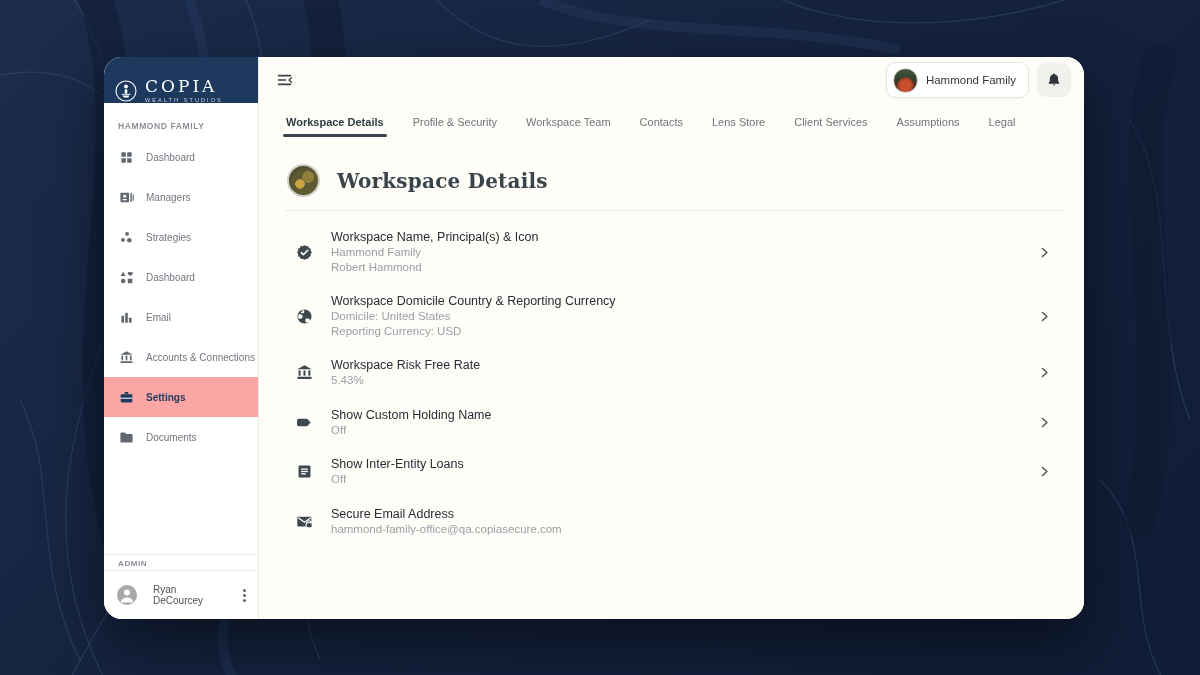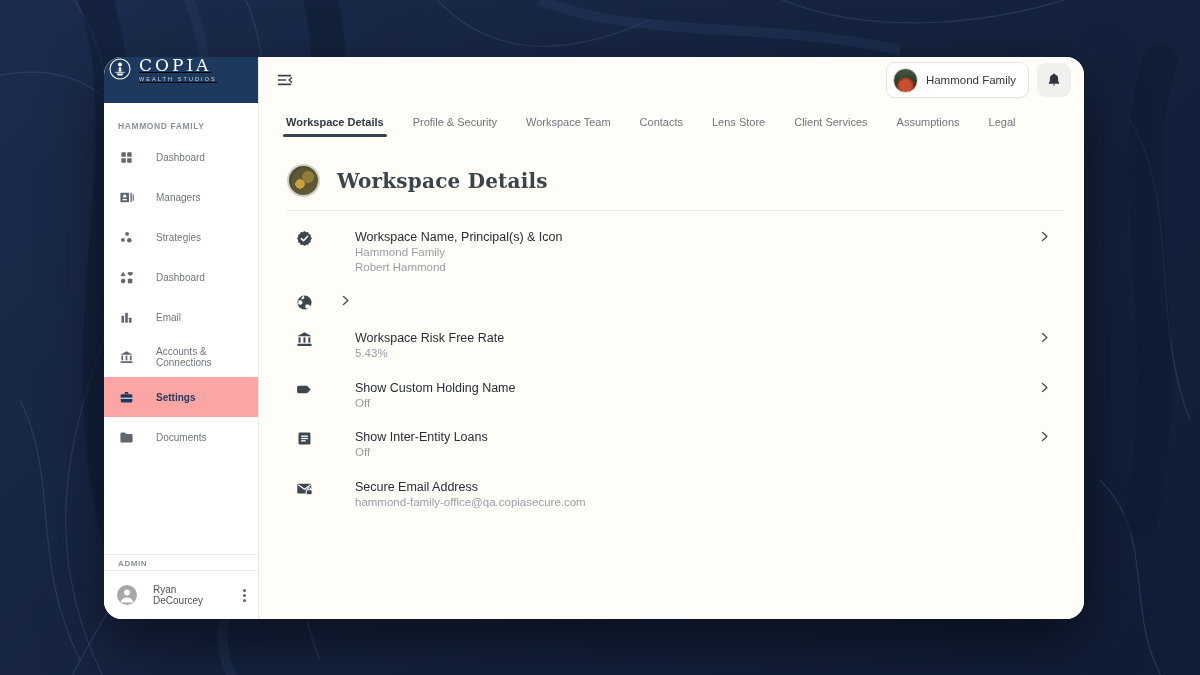--- a/index.html
+++ b/index.html
@@ -6,26 +6,26 @@
     font-family:"Liberation Sans",sans-serif;-webkit-font-smoothing:antialiased;}
   body{background:linear-gradient(135deg,#1b2c4d 0%,#15233f 45%,#101d36 100%);position:relative;}
   .bg-veins{position:absolute;inset:0;z-index:0;}
 
   .card{position:absolute;left:104px;top:57px;width:980px;height:562px;background:#fffdf8;
     border-radius:18px;overflow:hidden;display:flex;box-shadow:0 24px 60px rgba(0,0,0,.5);z-index:1;}
 
   
   .sidebar{width:154px;min-width:154px;background:#ffffff;border-right:1px solid #e9e9e6;
     display:flex;flex-direction:column;}
-  .logo{height:46px;background:#1d3a5e;display:flex;align-items:flex-start;padding-left:4px;gap:7px;text-decoration:underline;}
+  .logo{height:46px;background:#1d3a5e;display:flex;align-items:flex-end;padding-left:10px;gap:7px;}
   .brand-name{color:#fff;font-family:"DejaVu Serif","Liberation Serif",serif;font-size:17px;
     letter-spacing:3px;line-height:17px;}
   .brand-tagline{color:#c9d3de;font-size:5.5px;letter-spacing:2.1px;margin-top:2px;}
   .ws-label{font-size:8.5px;letter-spacing:.6px;color:#8b9198;margin:18px 0 6px 14px;font-weight:bold;}
-  .side-item{height:40px;display:flex;align-items:center;gap:22px;padding-left:15px;cursor:pointer;
+  .side-item{height:40px;display:flex;align-items:center;gap:12px;padding-left:15px;cursor:pointer;
     color:#6f767e;font-size:10px;}
   .side-item svg{flex:0 0 auto;color:#60676e;}
   .side-item.selected{background:#fca5a5;color:#1d3a5e;font-weight:bold;}
   .side-item.selected svg{color:#1d3a5e;}
   .side-spacer{flex:1;}
   .side-divider{height:1px;background:#e9e9e6;}
   .admin-label{font-size:8px;letter-spacing:.6px;color:#8b9198;margin:4px 0 2px 14px;font-weight:bold;}
   .user-row{height:48px;border-top:1px solid #e9e9e6;display:flex;align-items:center;
     padding:0 8px 0 13px;gap:16px;font-size:10px;color:#4b5258;}
   .avatar-person{width:20px;height:20px;border-radius:50%;background:#a8a8a8;overflow:hidden;flex:0 0 auto;}
@@ -60,21 +60,21 @@
   .page-head{display:flex;align-items:center;gap:17px;margin-top:27px;padding-left:2px;}
   .page-avatar{width:29px;height:29px;border-radius:50%;border:2px solid #cfcfc8;
     background:radial-gradient(circle at 38% 62%,#c9a23f 0 18%,transparent 19%),
     radial-gradient(circle at 66% 38%,#8f7d3a 0 22%,transparent 23%),
     radial-gradient(circle at 55% 55%,#5d5a33 0 55%,#2e2b1c 100%);}
   .page-title{font-family:"DejaVu Serif","Liberation Serif",serif;font-weight:bold;font-size:20px;
     color:#3a444b;letter-spacing:.2px;}
   .head-divider{height:1px;background:#eaeae6;margin-top:13px;}
 
   .rows{margin-top:9px;}
-  .row{display:flex;padding:10px 0;cursor:pointer;gap:24px;}
+  .row{display:flex;align-items:center;padding:10px 0;cursor:pointer;}
   .row-icon{width:30px;min-width:30px;display:flex;justify-content:flex-start;padding-left:11px;
     box-sizing:border-box;color:#3d474e;}
   .row-body{flex:1;padding-left:16px;}
   .row-title{font-size:12.5px;color:#262f36;line-height:15px;}
   .row-line{font-size:11.5px;color:#99a0a7;line-height:14.5px;}
   .row-chevron{color:#4a4f54;margin-right:13px;}
   svg{display:block;}
 </style>
 </head>
 <body>
@@ -282,20 +282,25 @@
 
         <div class="row">
           <div class="row-icon">
               <svg width="17" height="17" viewBox="0 0 16 16" fill="currentColor">
             <circle cx="8" cy="8" r="6.6"></circle>
             <path d="M2.2 6.2 c1.6-.6 3.4-.1 3.9 1.3 .4 1.2-.4 2.2-1.8 2.6 -1 .3-1.8 0-2.2-.6" fill="#fffdf8"></path>
             <path d="M9.2 10.2 c1.5-.8 3.3-.4 3.9.8 .3.7.1 1.4-.5 2 -1.1 1-2.8 1-3.6-.1 -.5-.8-.5-2 .2-2.7 Z" fill="#fffdf8"></path>
             <path d="M6.8 1.6 c1.2.8 1.4 2.1.6 2.9 -.7.7-2 .7-2.8 0" fill="#fffdf8"></path>
           </svg>
             </div>
+          <div class="row-body">
+            <div class="row-title">Workspace Domicile Country &amp; Reporting Currency</div>
+            <div class="row-line">Domicile: United States</div>
+            <div class="row-line">Reporting Currency: USD</div>
+          </div>
           <svg class="row-chevron" width="13" height="13" viewBox="0 0 16 16" fill="none" stroke="currentColor" stroke-width="1.7" stroke-linecap="round" stroke-linejoin="round">
               <path d="M5.5 3 L11 8 l-5.5 5"></path>
             </svg>
         </div>
 
 
         <div class="row">
           <div class="row-icon">
               <svg width="17" height="17" viewBox="0 0 16 16" fill="currentColor">
             <path d="M8 1.2 L14.8 4.9 H1.2 Z"></path>

